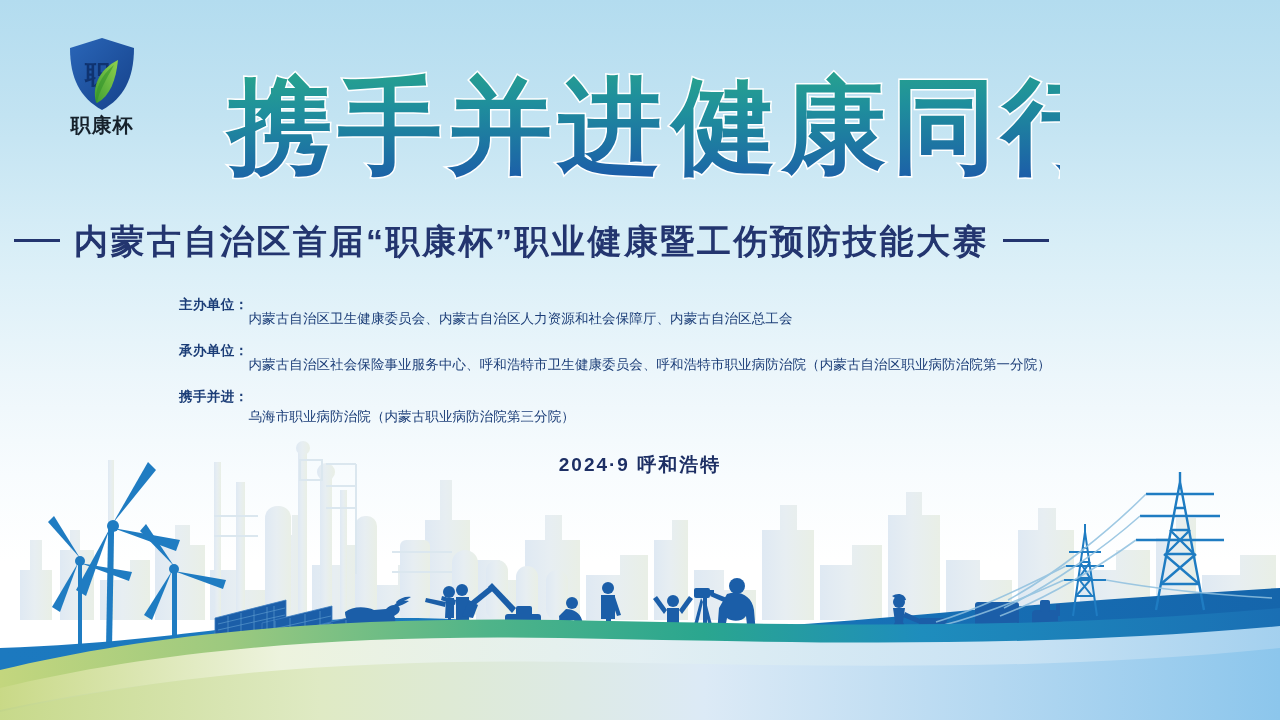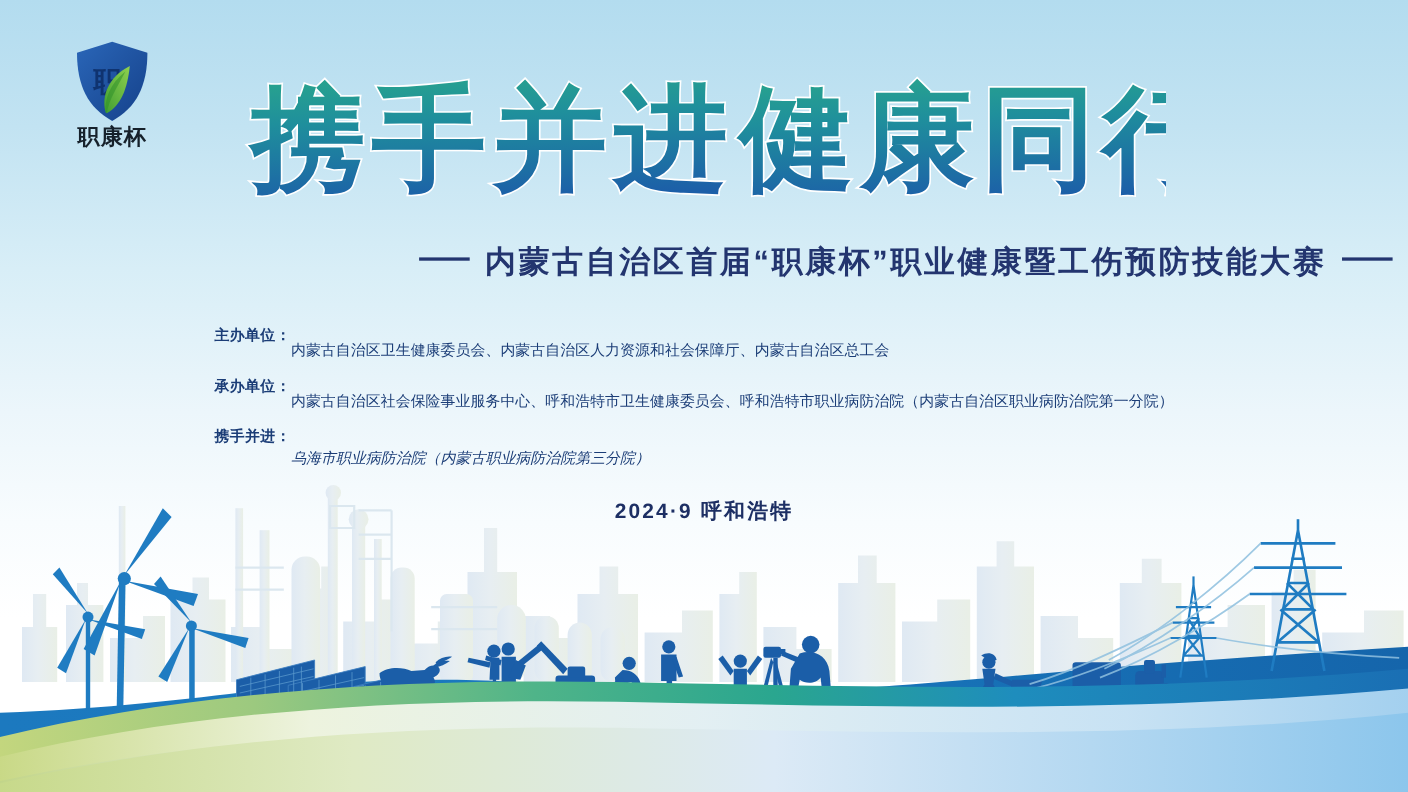--- a/index.html
+++ b/index.html
@@ -23,41 +23,41 @@
 
   
   #headline{
     position:absolute;left:0;top:58px;width:1280px;
     height:140px;
   }
   #headline svg{display:block;margin:0 auto;}
 
   
   #subtitle{
-    position:absolute;left:0;top:219px;width:1280px;text-align:right;
-    font-size:28px;font-weight:700;color:#23356f;letter-spacing:2.5px;
+    position:absolute;left:0;top:219px;width:1280px;text-align:left;
+    font-size:34px;font-weight:700;color:#23356f;letter-spacing:2.5px;
     white-space:nowrap;
   }
   #subtitle .rule{
     display:inline-block;width:46px;height:3px;background:#23356f;
     vertical-align:middle;margin:0 14px;position:relative;top:-4px;
   }
 
   
   #orgblock{
-    position:absolute;left:195px;top:296px;width:1000px;
+    position:absolute;left:179px;top:296px;width:1000px;
     color:#1b3d77;font-size:13.5px;line-height:1.35;
   }
   #orgblock .orgrow{display:flex;align-items:flex-start;margin-bottom:14px;}
   #orgblock .orglabel{
     font-weight:700;white-space:nowrap;flex:0 0 auto;
     letter-spacing:.4px;
   }
   #orgblock .orgvalue{flex:1 1 auto;letter-spacing:.1px;margin-top:14px;}
-  #orgblock .orgvalue .l2{display:block;margin-top:6px;font-style:italic;}
+  #orgblock .orgvalue .l2{display:block;margin-top:6px;}
 
   
   #dateline{
     position:absolute;left:0;top:452px;width:1280px;text-align:center;
     font-size:19px;font-weight:700;color:#1d2f64;letter-spacing:2px;
   }
 
   
   #scene{position:absolute;left:0;bottom:0;width:1280px;height:300px;}
 </style>

